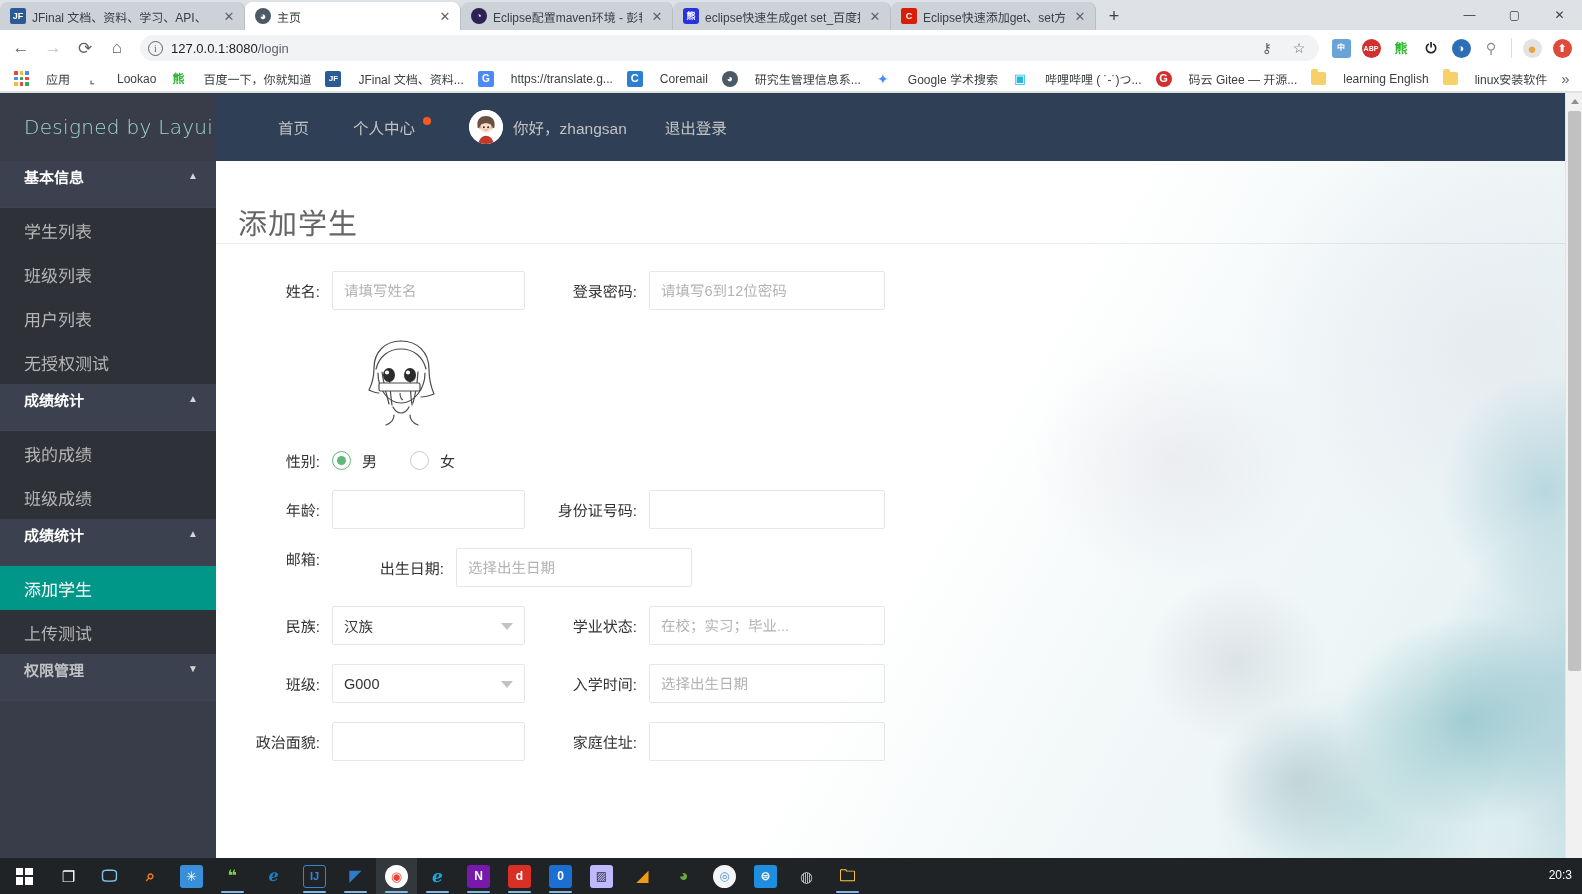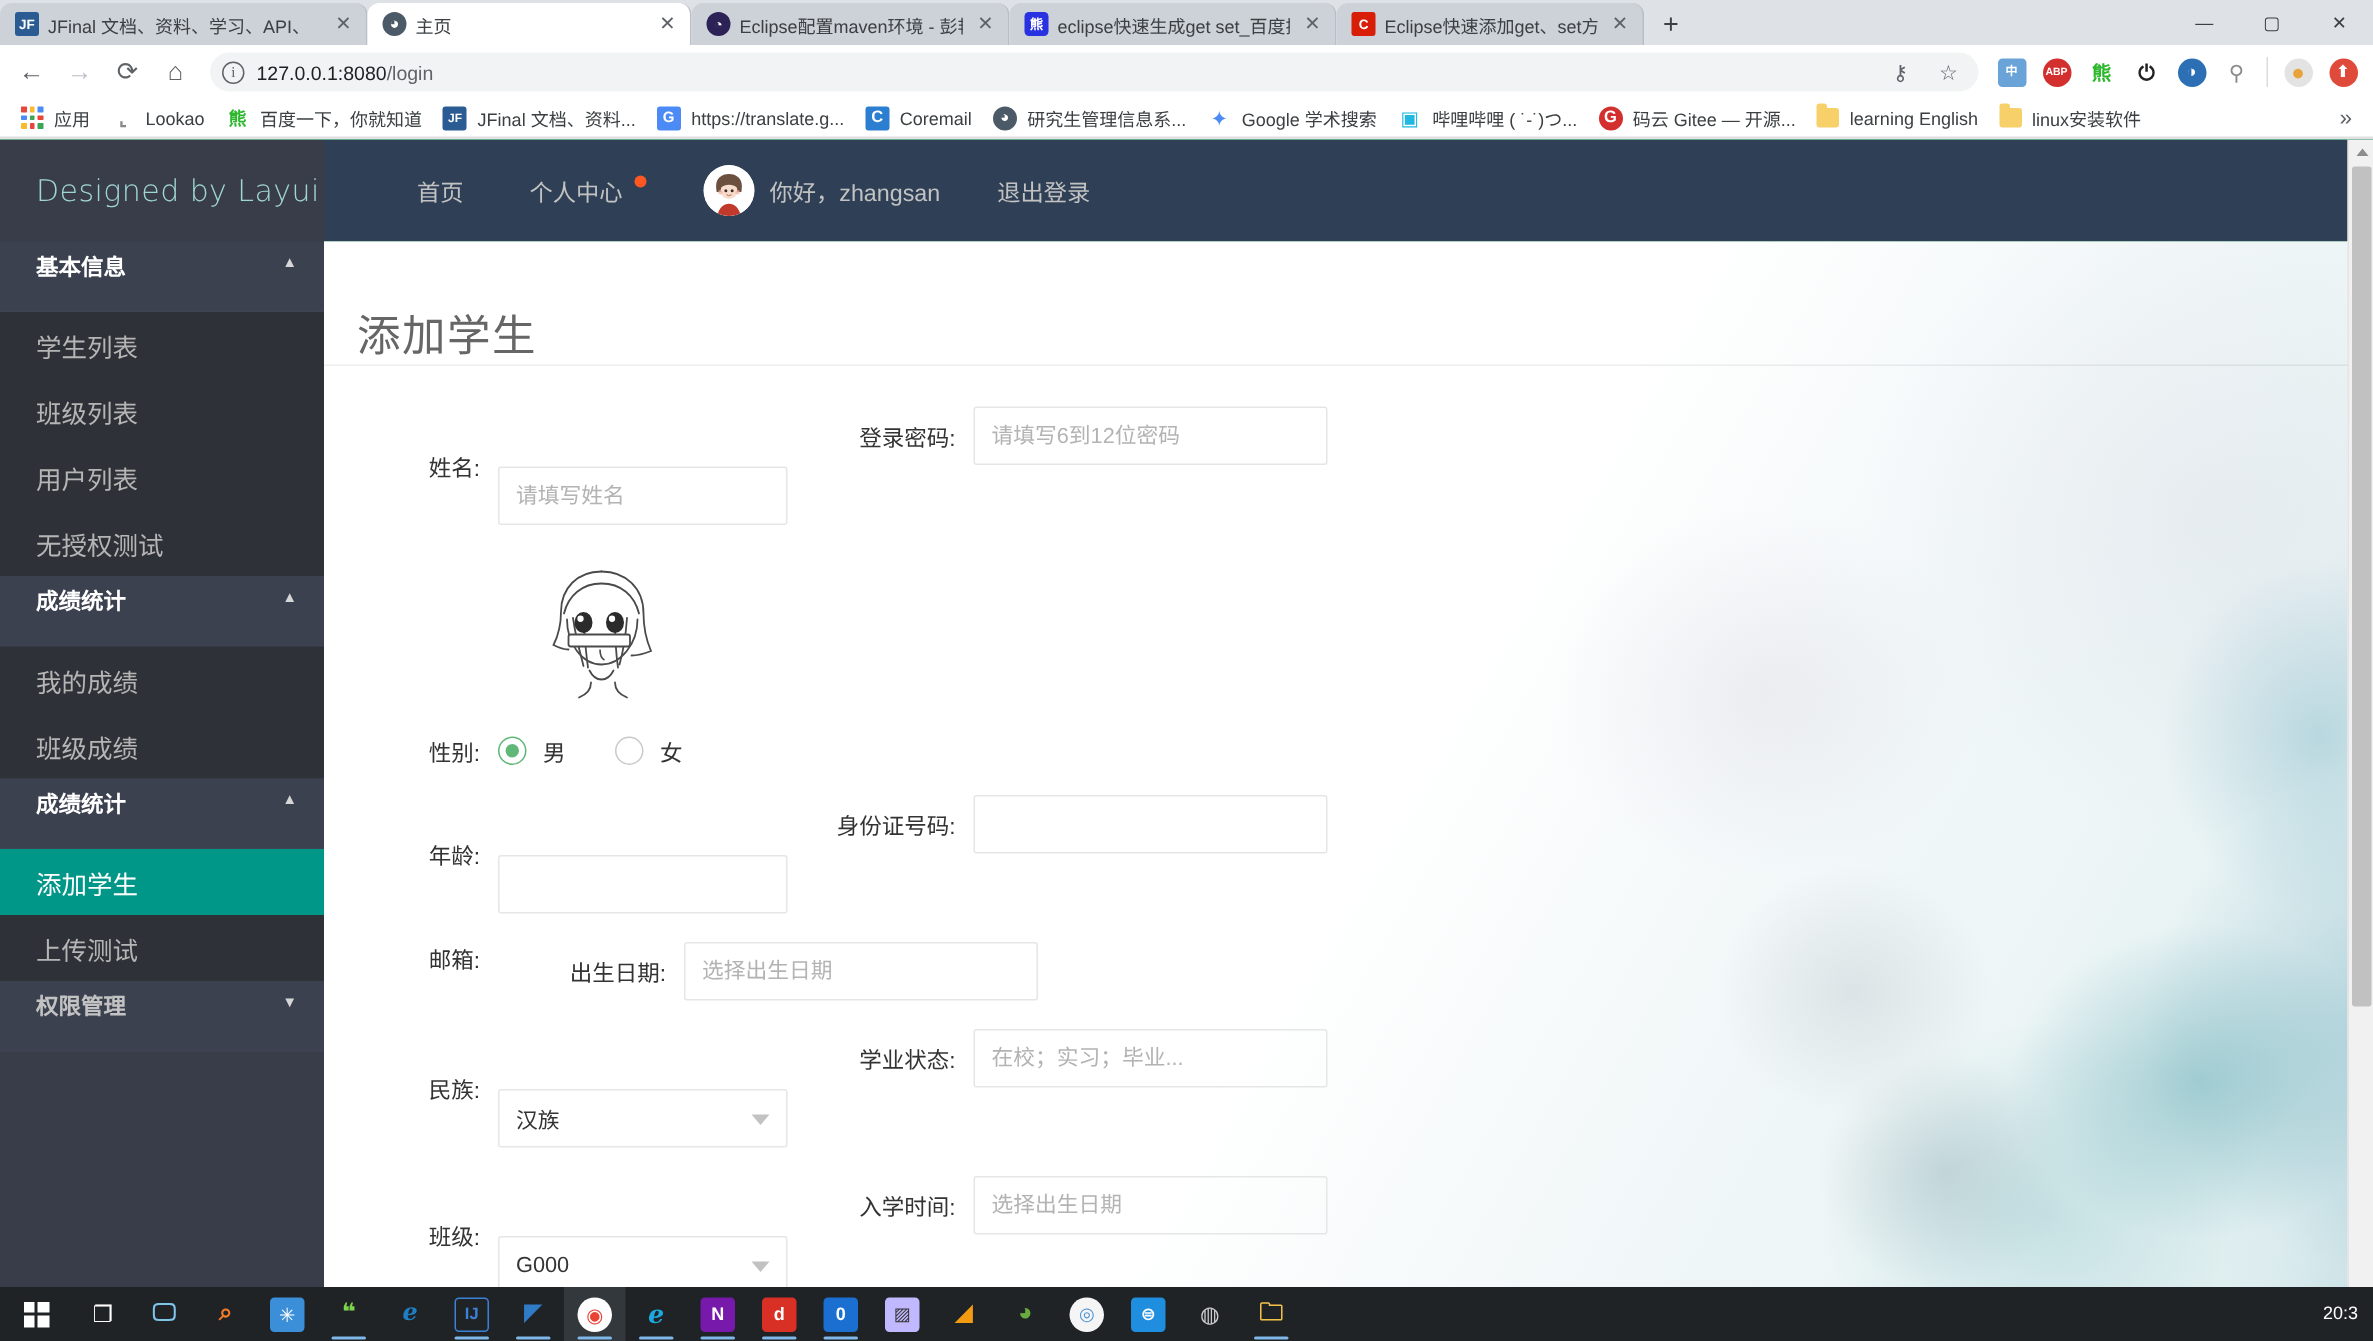--- a/index.html
+++ b/index.html
@@ -108,21 +108,21 @@
   }
   .tb-sep { width: 1px; height: 20px; background: #dadce0; margin: 0 4px; }
 
   .bookmarks {
     position: absolute; top: 66px; left: 0; right: 0; height: 26px;
     background: #fff; display: flex; align-items: center;
     padding: 0 8px; gap: 2px; border-bottom: 1px solid #e0e0e0;
     overflow: hidden;
   }
   .bm {
-    display: flex; align-items: center; gap: 7px; padding: 2px 6px;
+    display: flex; align-items: center; gap: 17px; padding: 2px 6px;
     font-size: 12px; color: #3c4043; white-space: nowrap;
     border-radius: 4px; flex: 0 0 auto;
   }
   .bm-ico {
     width: 16px; height: 16px; flex: 0 0 16px; border-radius: 2px;
     display: flex; align-items: center; justify-content: center;
     font-size: 8px; font-weight: bold; color: #fff; line-height: 1;
   }
   .bm-folder {
     width: 15px; height: 13px; background: #f7d06a;
@@ -147,21 +147,21 @@
   .apps-grid i:nth-child(4) { background: #4c8bf5; }
   .apps-grid i:nth-child(5) { background: #3aa757; }
   .apps-grid i:nth-child(6) { background: #e8453c; }
   .apps-grid i:nth-child(7) { background: #f9bb2d; }
   .apps-grid i:nth-child(8) { background: #e8453c; }
   .apps-grid i:nth-child(9) { background: #3aa757; }
 
   
   #viewport {
     position: absolute; top: 93px; left: 0; width: 1582px; height: 765px;
-    background: #22c55e; overflow: hidden;
+    background: #404040; overflow: hidden;
   }
 
   
   .sidebar {
     position: absolute; top: 0; left: 0; width: 216px; height: 765px;
     background: #393D49; color: #c2c2c2;
   }
   .brand {
     height: 68px; display: flex; align-items: center; padding-left: 24px;
     font-size: 20px; color: #9fd6d2; letter-spacing: 0.3px;
@@ -238,21 +238,21 @@
     font-size: 15px; color: #333; text-align: right;
     padding-right: 12px; flex: 0 0 auto;
   }
   .finput {
     height: 39px; border: 1px solid #e6e6e6; background: transparent;
     border-radius: 2px; padding: 0 11px; font-size: 14.5px; color: #333;
     font-family: "Liberation Sans", "DejaVu Sans", sans-serif;
     outline: none;
   }
   .finput::placeholder { color: #b3b3b3; }
-  .w-left { width: 193px; margin-top: 40px; }
+  .w-left { width: 193px; }
   .w-right { width: 236px; }
   .lbl-left { width: 104px; }
   .lbl-right { width: 102px; }
   .col-gap { width: 22px; flex: 0 0 22px; }
 
   .btn-upload {
     background: #009688; color: #fff; border: none; border-radius: 2px;
     height: 36px; padding: 0 14px; font-size: 15px; cursor: pointer;
     font-family: "Liberation Sans", "DejaVu Sans", sans-serif;
   }

